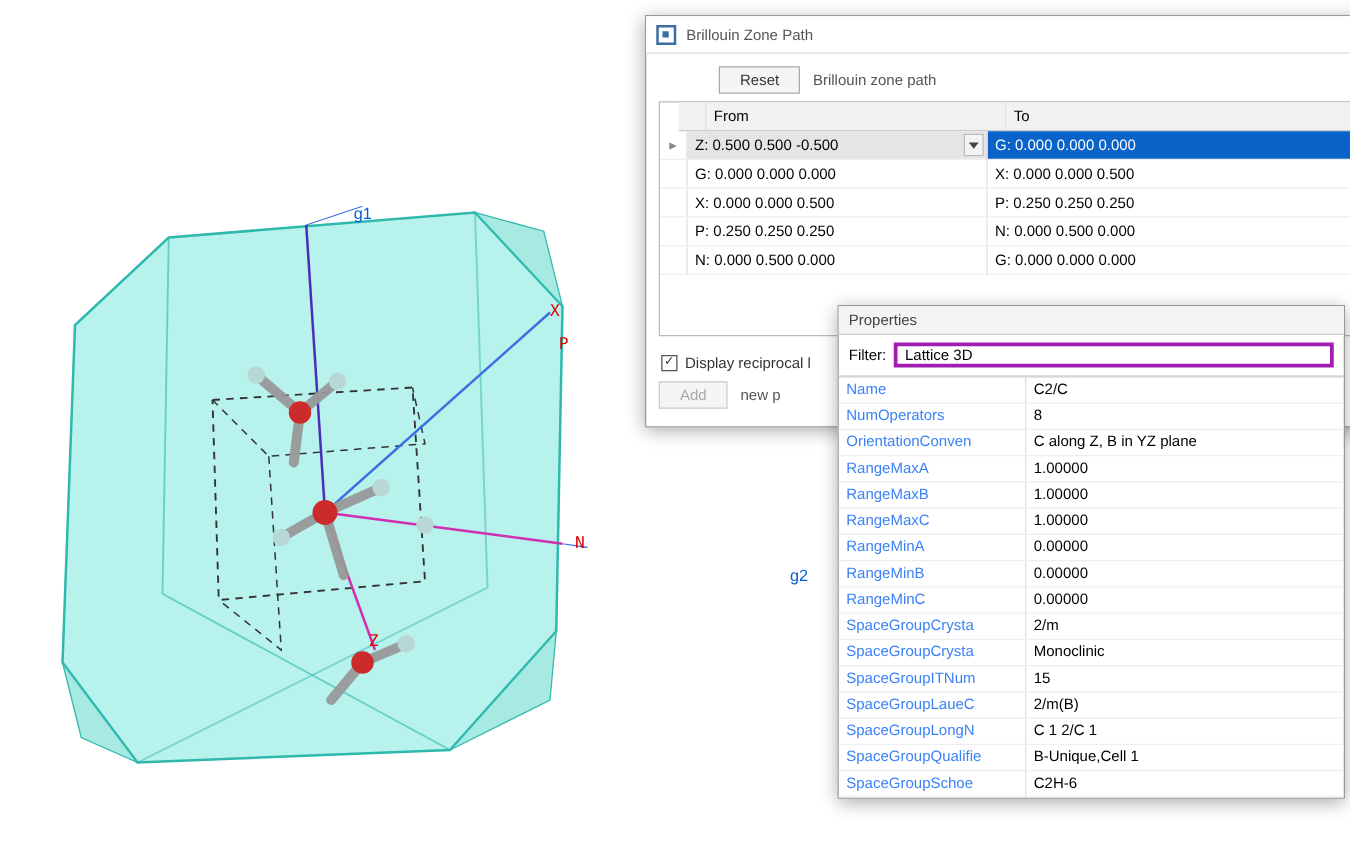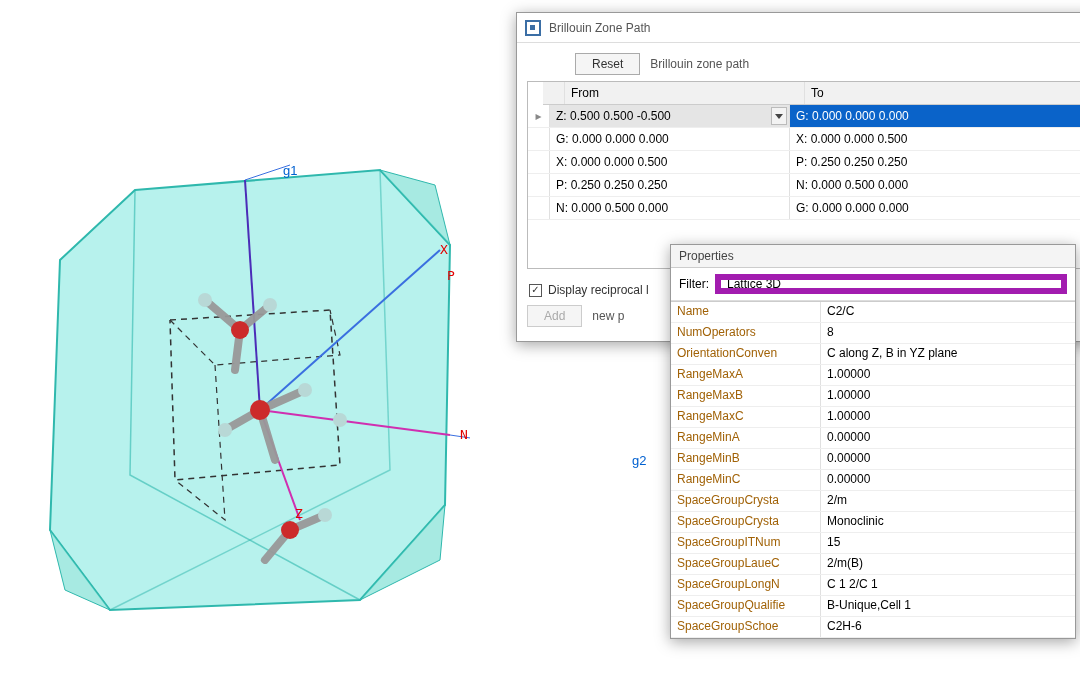--- a/index.html
+++ b/index.html
@@ -193,37 +193,37 @@
   }
   .filter-row {
     display: flex;
     align-items: center;
     gap: 6px;
     padding: 6px 8px;
     border-bottom: 1px solid #ddd;
   }
   .filter-row input {
     flex: 1;
-    border: 6px solid #a21caf;
+    border: 3px solid #a21caf;
     padding: 2px 6px;
     font-size: 12px;
     height: 20px;
   }
   .prop-grid {
     border-top: 1px solid #ccc;
   }
   .prop-row {
     display: flex;
     border-bottom: 1px solid #eee;
     height: 21px;
   }
   .prop-key {
     width: 150px;
     padding: 2px 6px;
-    color: #a16207;
+    color: #3b82f6;
     border-right: 1px solid #e0e0e0;
     overflow: hidden;
     white-space: nowrap;
   }
   .prop-val {
     flex: 1;
     padding: 2px 6px;
     color: #000;
     overflow: hidden;
     white-space: nowrap;

